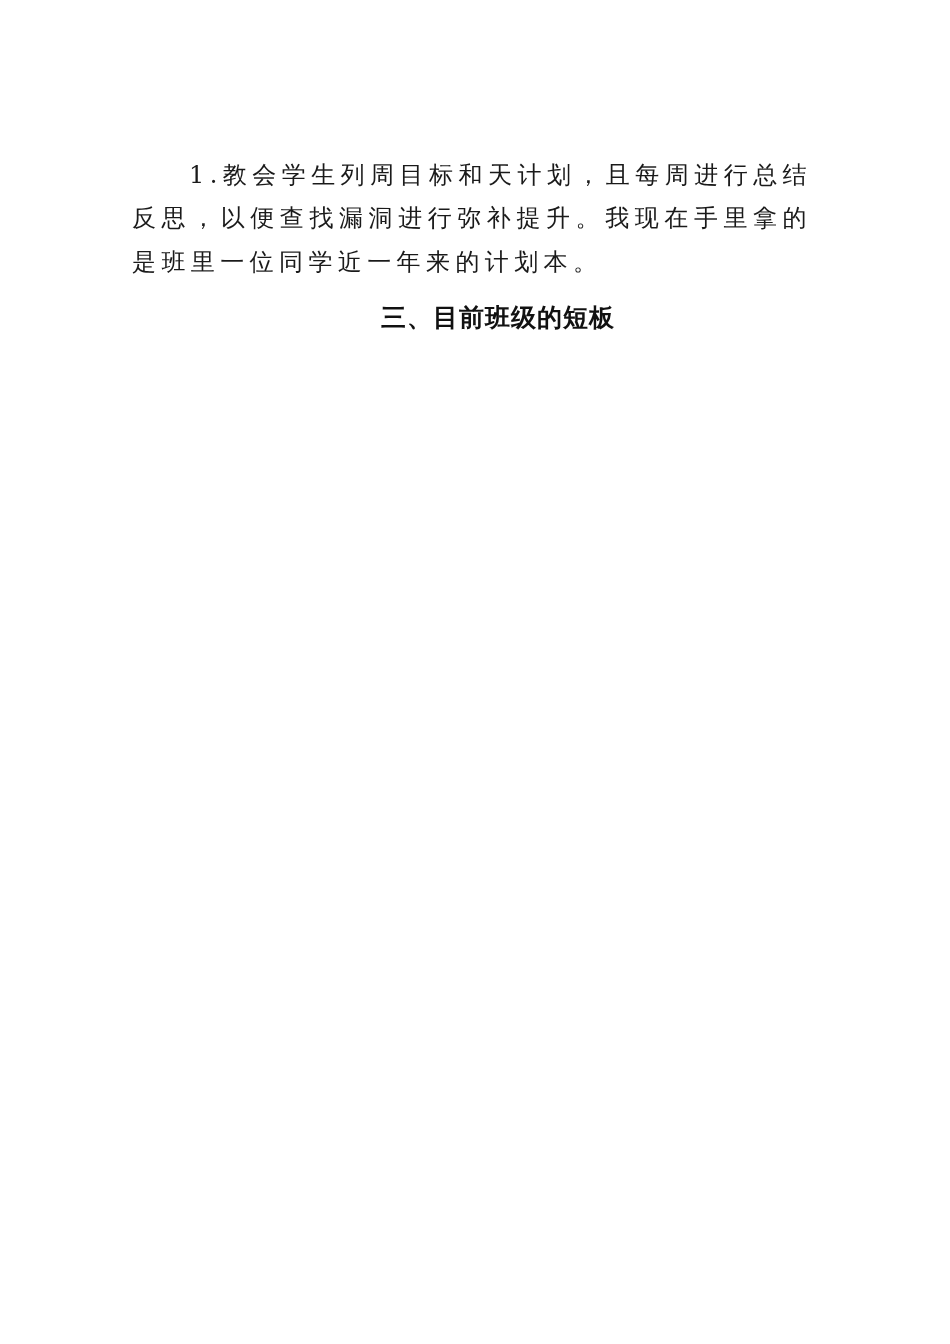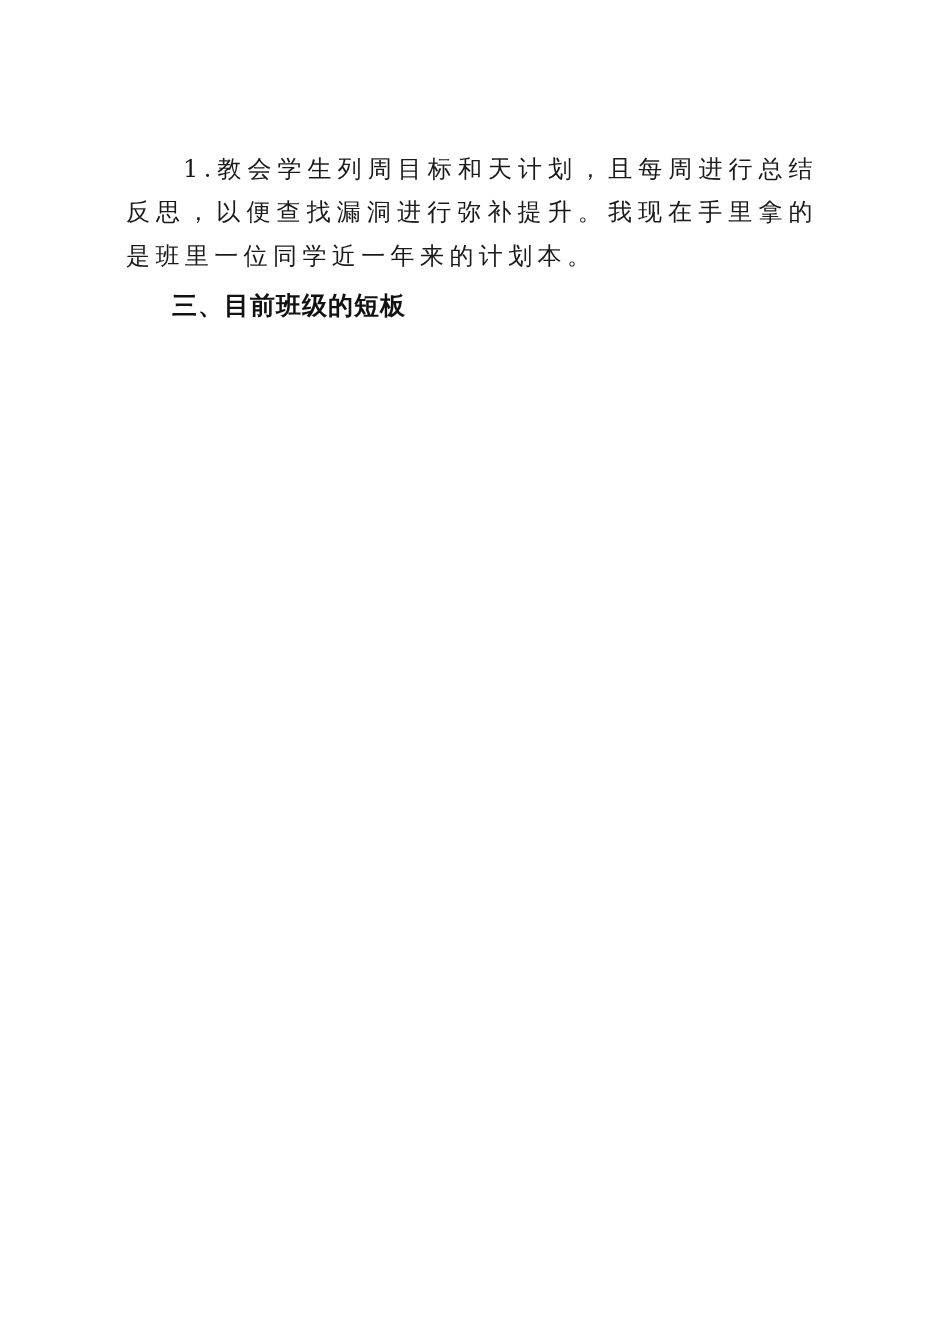--- a/index.html
+++ b/index.html
@@ -9,35 +9,36 @@
     left: 120px;
     top: 142px;
     width: 704px;
     font-family: "DejaVu Serif", "Liberation Serif", serif;
     font-size: 24px;
     line-height: 43.3px;
     color: #1a1a1a;
     letter-spacing: 5.4px;
   }
   .para {
-    margin: 6px;
+    margin: 12px;
     text-indent: 57px;
     text-align: justify;
     text-align-last: left;
     word-break: break-all;
   }
   .heading {
     margin: 0;
     padding-left: 52px;
     font-family: "DejaVu Sans", "Liberation Sans", sans-serif;
     font-size: 25px;
     font-weight: bold;
     letter-spacing: 1px;
     color: #111111;
     line-height: 43.3px;
+    text-align: center;
   }
 </style>
 </head>
 <body>
 
 <div class="page">
   <p class="para">1.教会学生列周目标和天计划，且每周进行总结反思，以便查找漏洞进行弥补提升。我现在手里拿的是班里一位同学近一年来的计划本。</p>
   <h2 class="heading">三、目前班级的短板</h2>
 </div>
 

